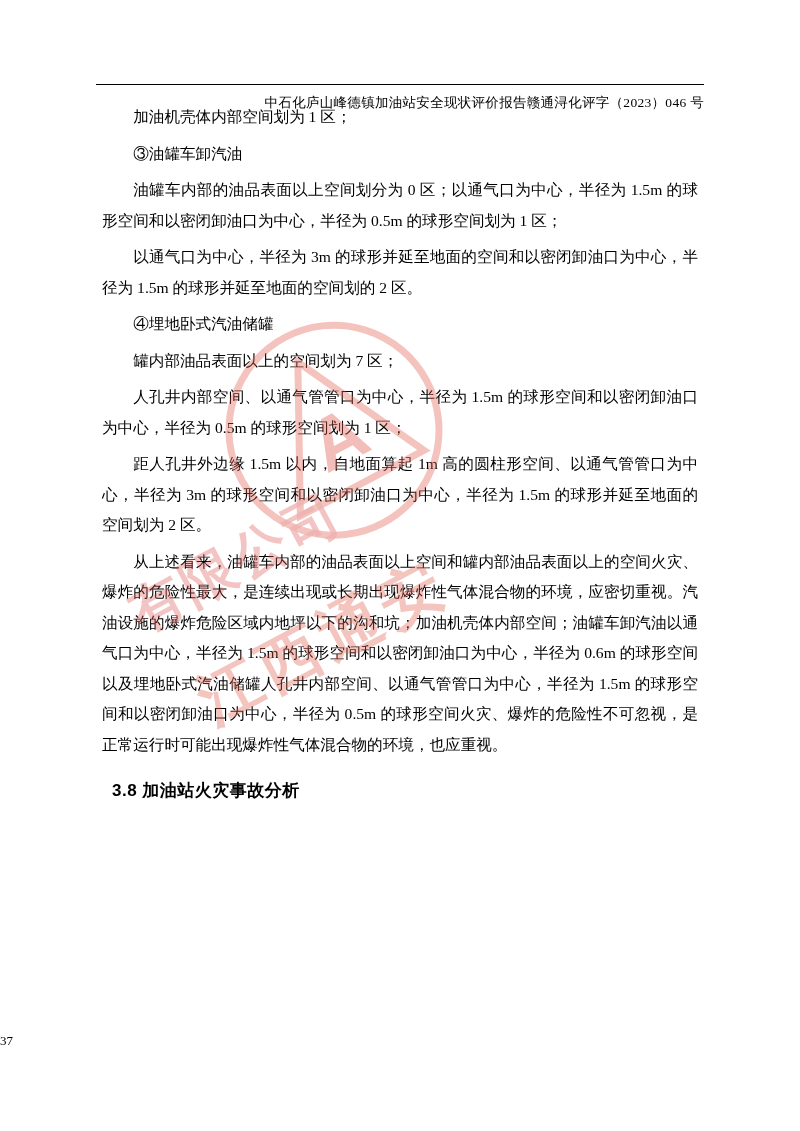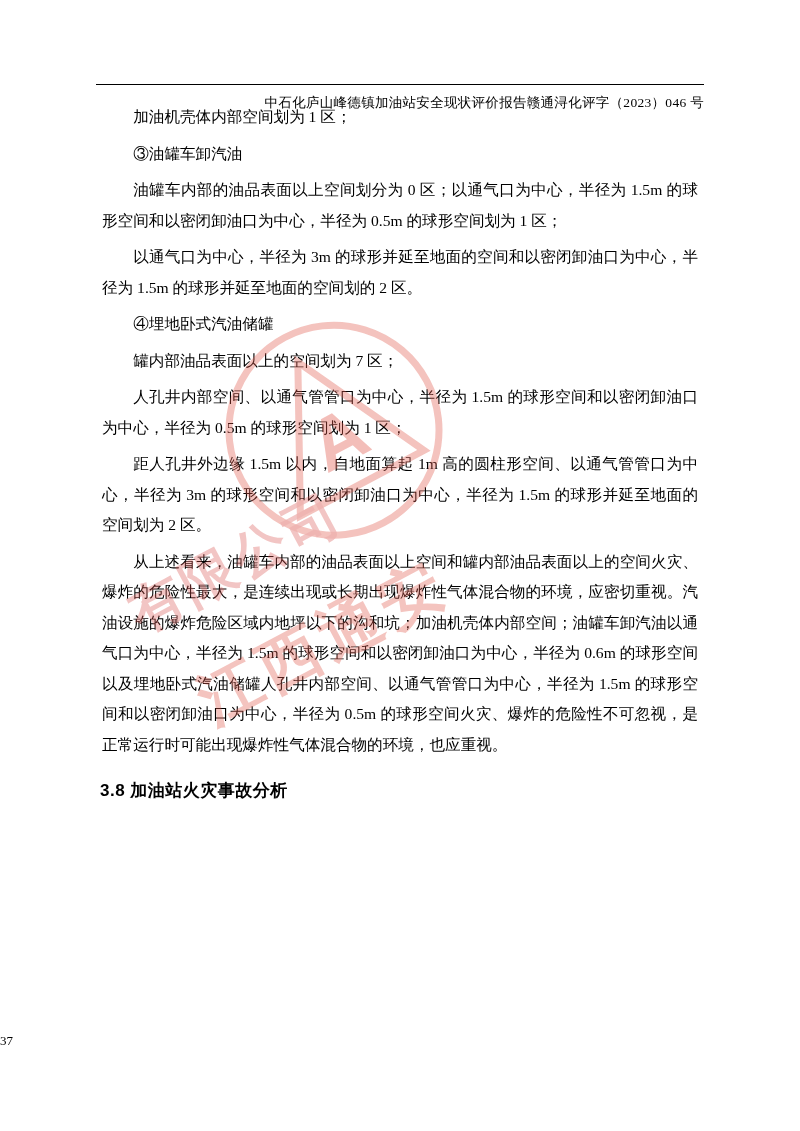--- a/index.html
+++ b/index.html
@@ -50,21 +50,21 @@
     line-height: 30.5px;
     color: #000;
     text-align: justify;
     text-justify: inter-ideograph;
   }
   .content p {
     margin: 6px;
     text-indent: 2em;
   }
   h2.section {
-    margin: 16px 0 2px 4px;
+    margin: 16px 0 2px 16px;
     font-size: 17px;
     font-family: "Liberation Sans", "DejaVu Sans", sans-serif;
     font-weight: bold;
     letter-spacing: 0.5px;
   }
   
   .pagenum {
     position: absolute;
     bottom: 82px;
     left: 0;

